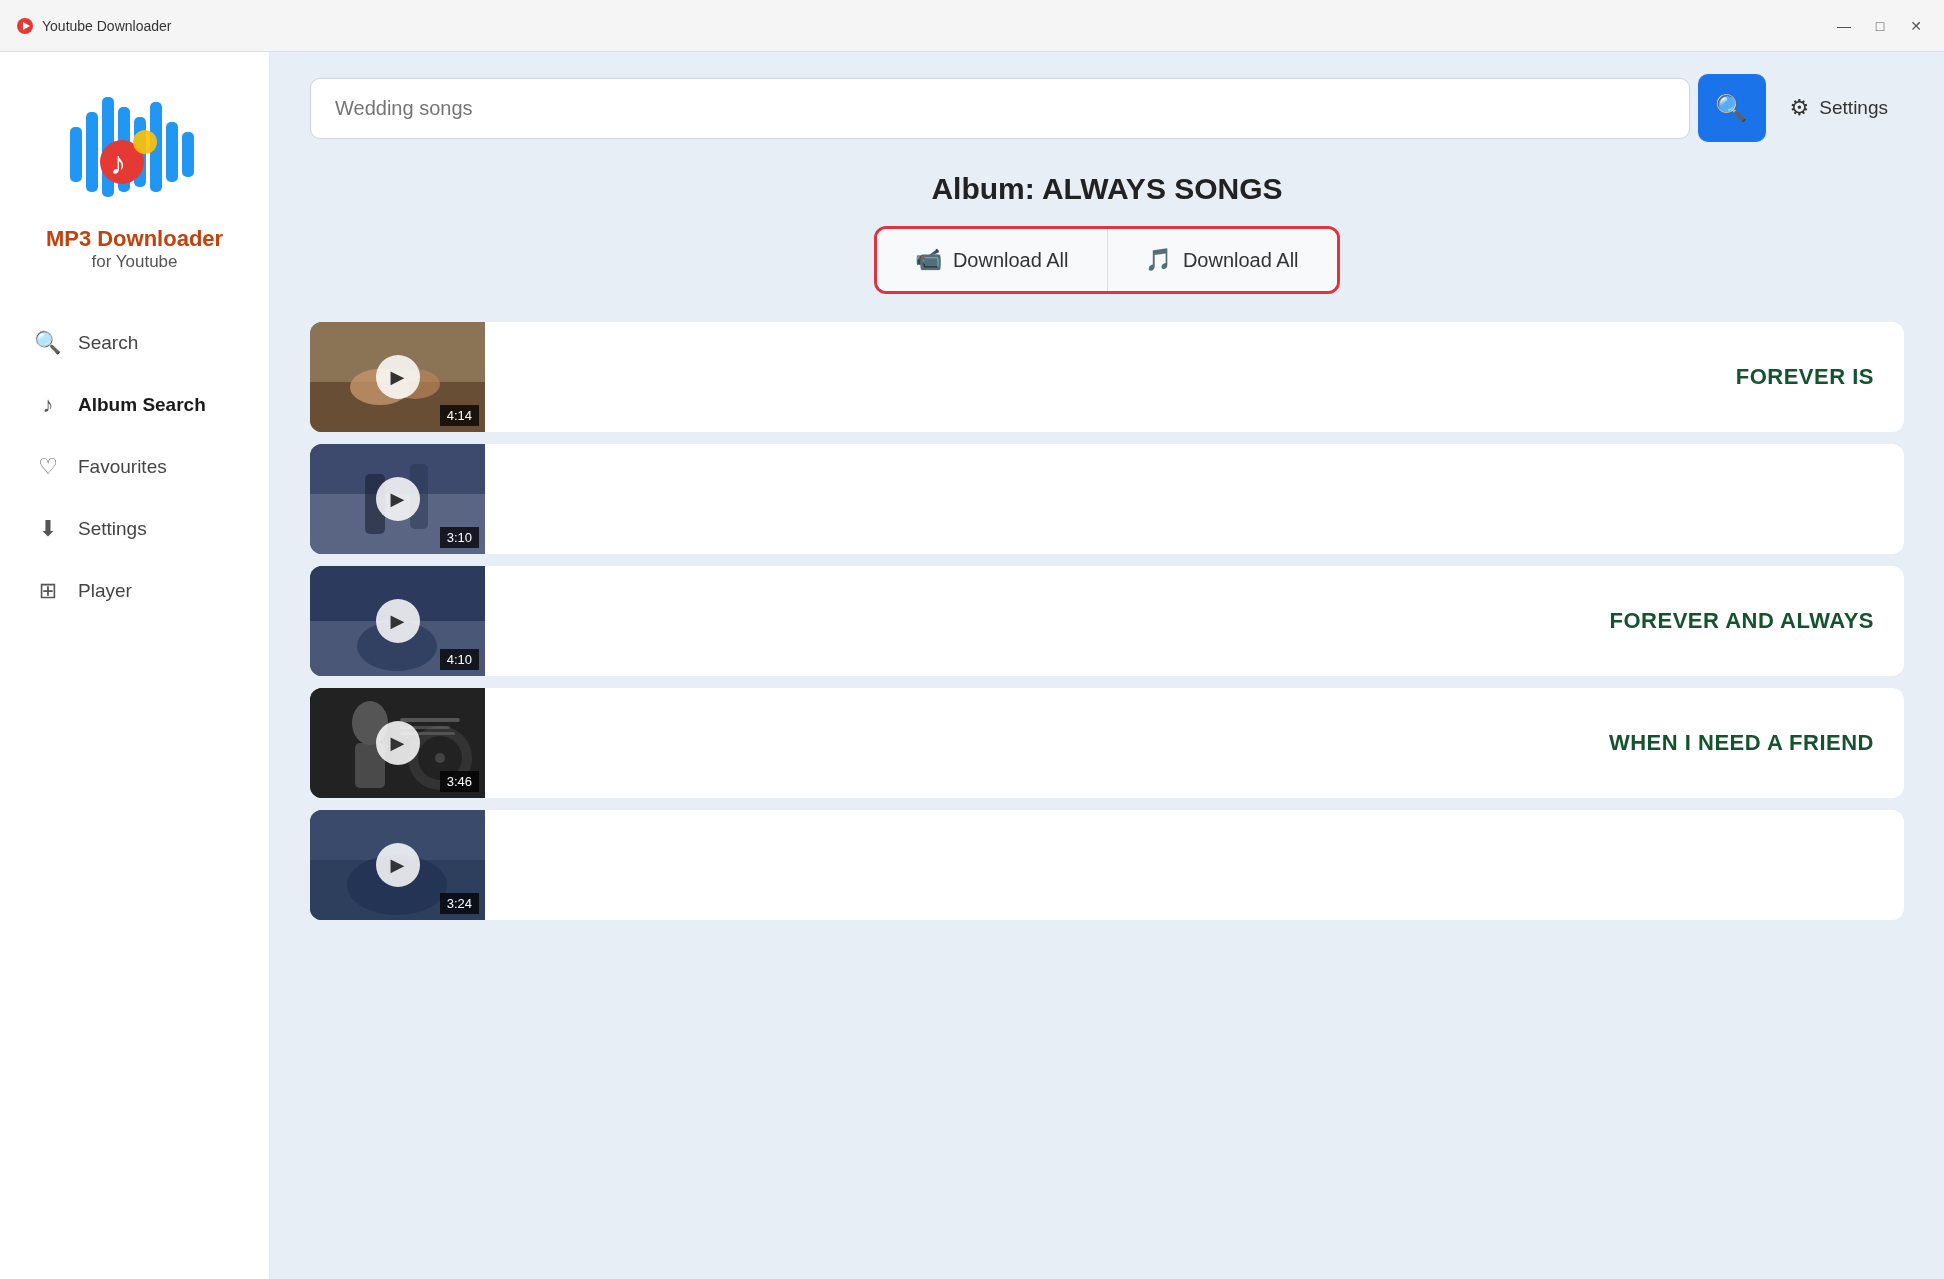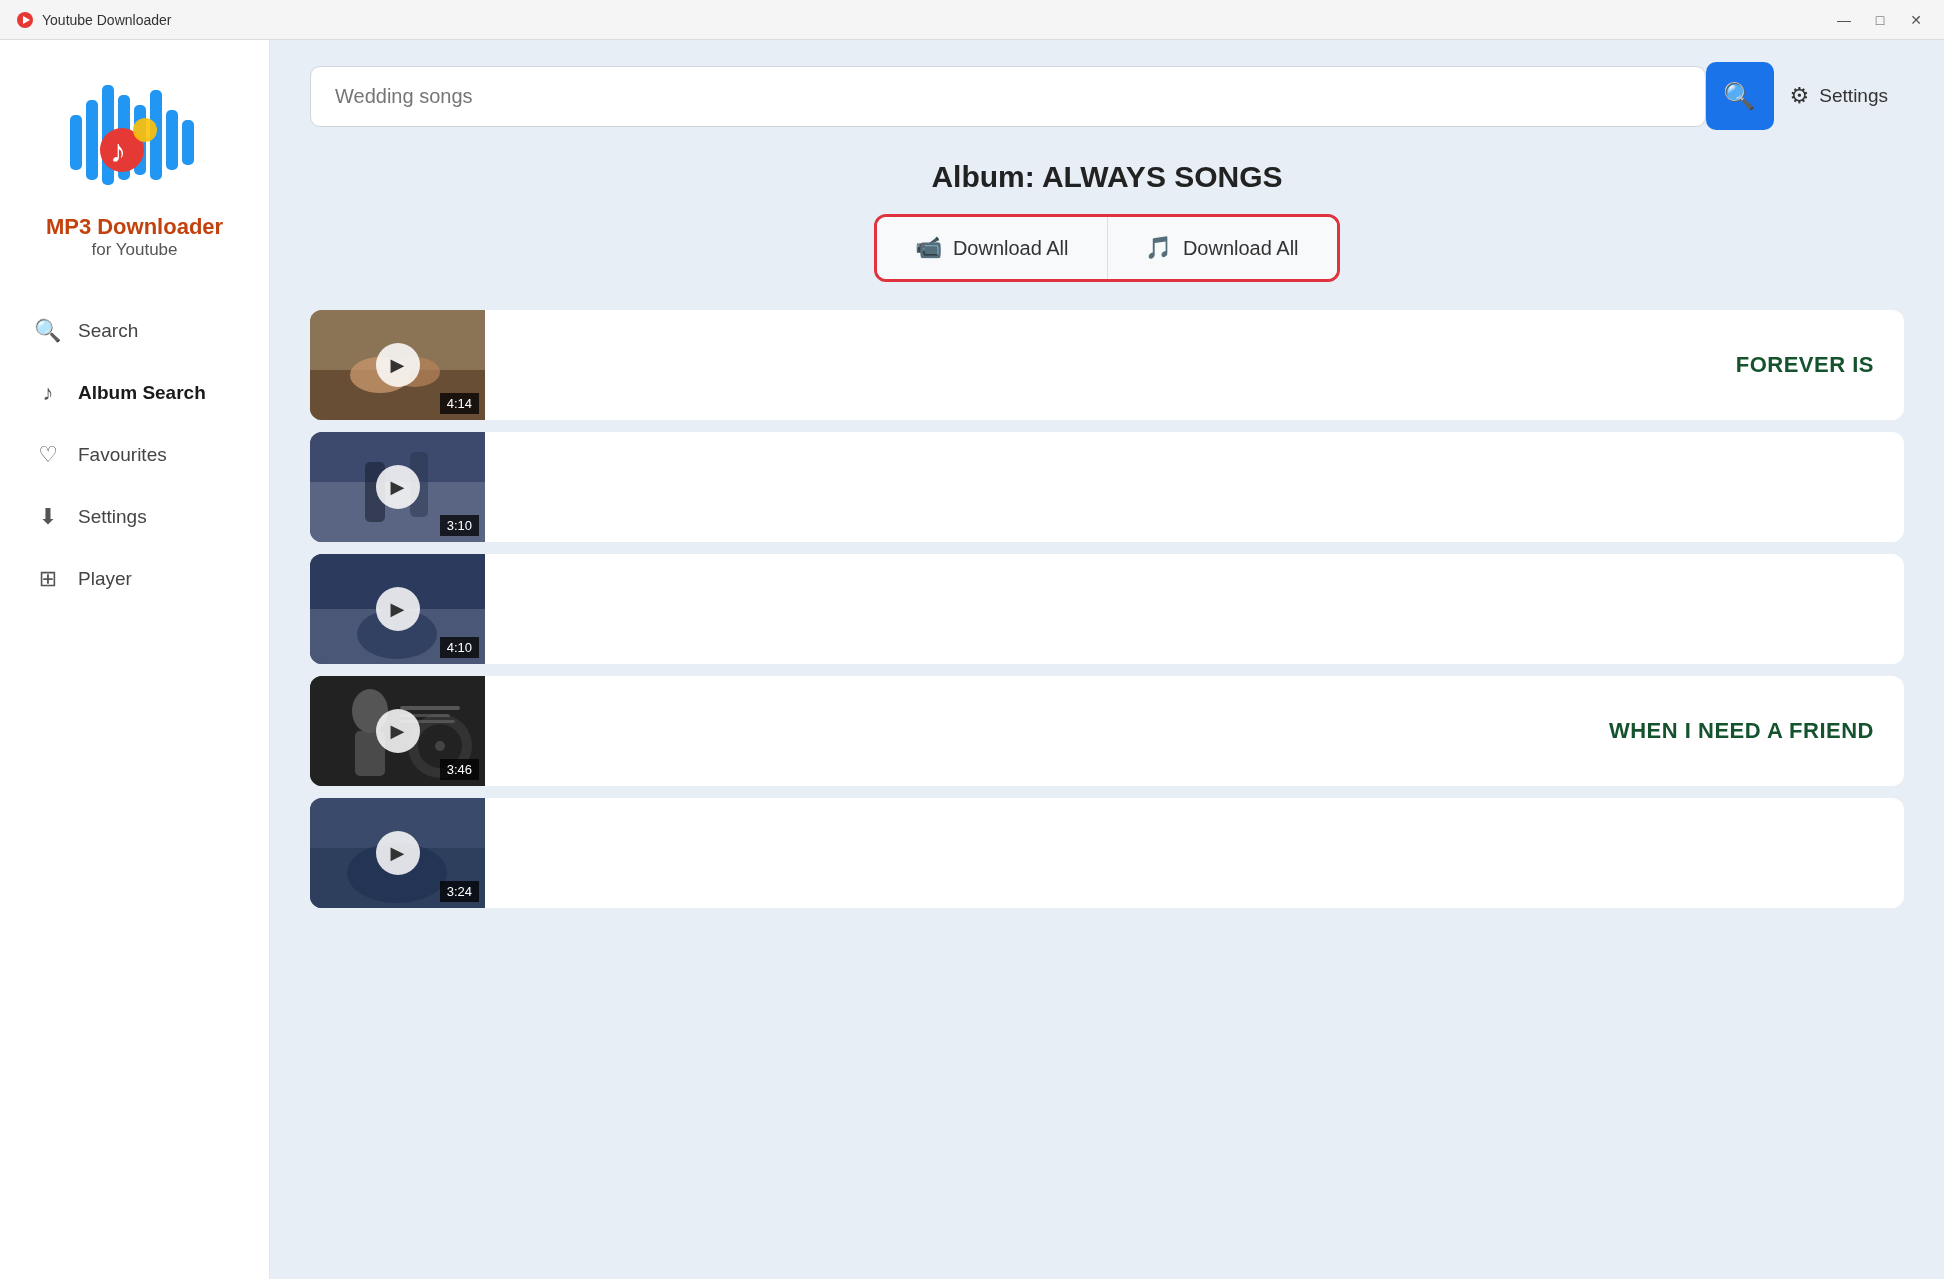--- a/index.html
+++ b/index.html
@@ -12,21 +12,21 @@
       display: flex;
       flex-direction: column;
     }
 
     
     .titlebar {
       display: flex;
       align-items: center;
       justify-content: space-between;
       background: #f5f5f5;
-      height: 40px;
+      height: 52px;
       padding: 0 16px;
       border-bottom: 1px solid #ddd;
       flex-shrink: 0;
     }
     .titlebar-left {
       display: flex;
       align-items: center;
       gap: 8px;
       font-size: 14px;
       color: #333;
@@ -128,21 +128,21 @@
       background: #e8eef5;
       overflow: hidden;
     }
 
     
     .search-header {
       background: #e8eef5;
       padding: 22px 40px 0 40px;
       display: flex;
       align-items: center;
-      gap: 0;
+      gap: 8px;
     }
     .search-input-wrap {
       flex: 1;
       position: relative;
     }
     .search-input {
       width: 100%;
       padding: 18px 24px;
       font-size: 20px;
       border: 1px solid #cdd5df;
@@ -435,20 +435,23 @@
         <div class="song-item">
           <div class="song-thumb thumb-3">
             <svg width="175" height="110" viewBox="0 0 175 110" style="position:absolute;top:0;left:0;">
               <rect width="175" height="110" fill="#2c3a5e"></rect>
               <rect x="0" y="55" width="175" height="55" fill="#fff" opacity="0.15"></rect>
               <ellipse cx="87" cy="80" rx="40" ry="25" fill="#1a2a4e" opacity="0.5"></ellipse>
             </svg>
             <div class="play-btn">▶</div>
             <div class="duration-badge">4:10</div>
           </div>
+          <div class="song-info">
+            <div class="song-title">FOREVER AND ALWAYS</div>
+          </div>
         </div>
 
         <div class="song-item">
           <div class="song-thumb thumb-4">
             <svg width="175" height="110" viewBox="0 0 175 110" style="position:absolute;top:0;left:0;">
               <rect width="175" height="110" fill="#222"></rect>
 
               <ellipse cx="60" cy="35" rx="18" ry="22" fill="#555"></ellipse>
               <rect x="45" y="55" width="30" height="45" rx="5" fill="#555" opacity="0.8"></rect>
 

